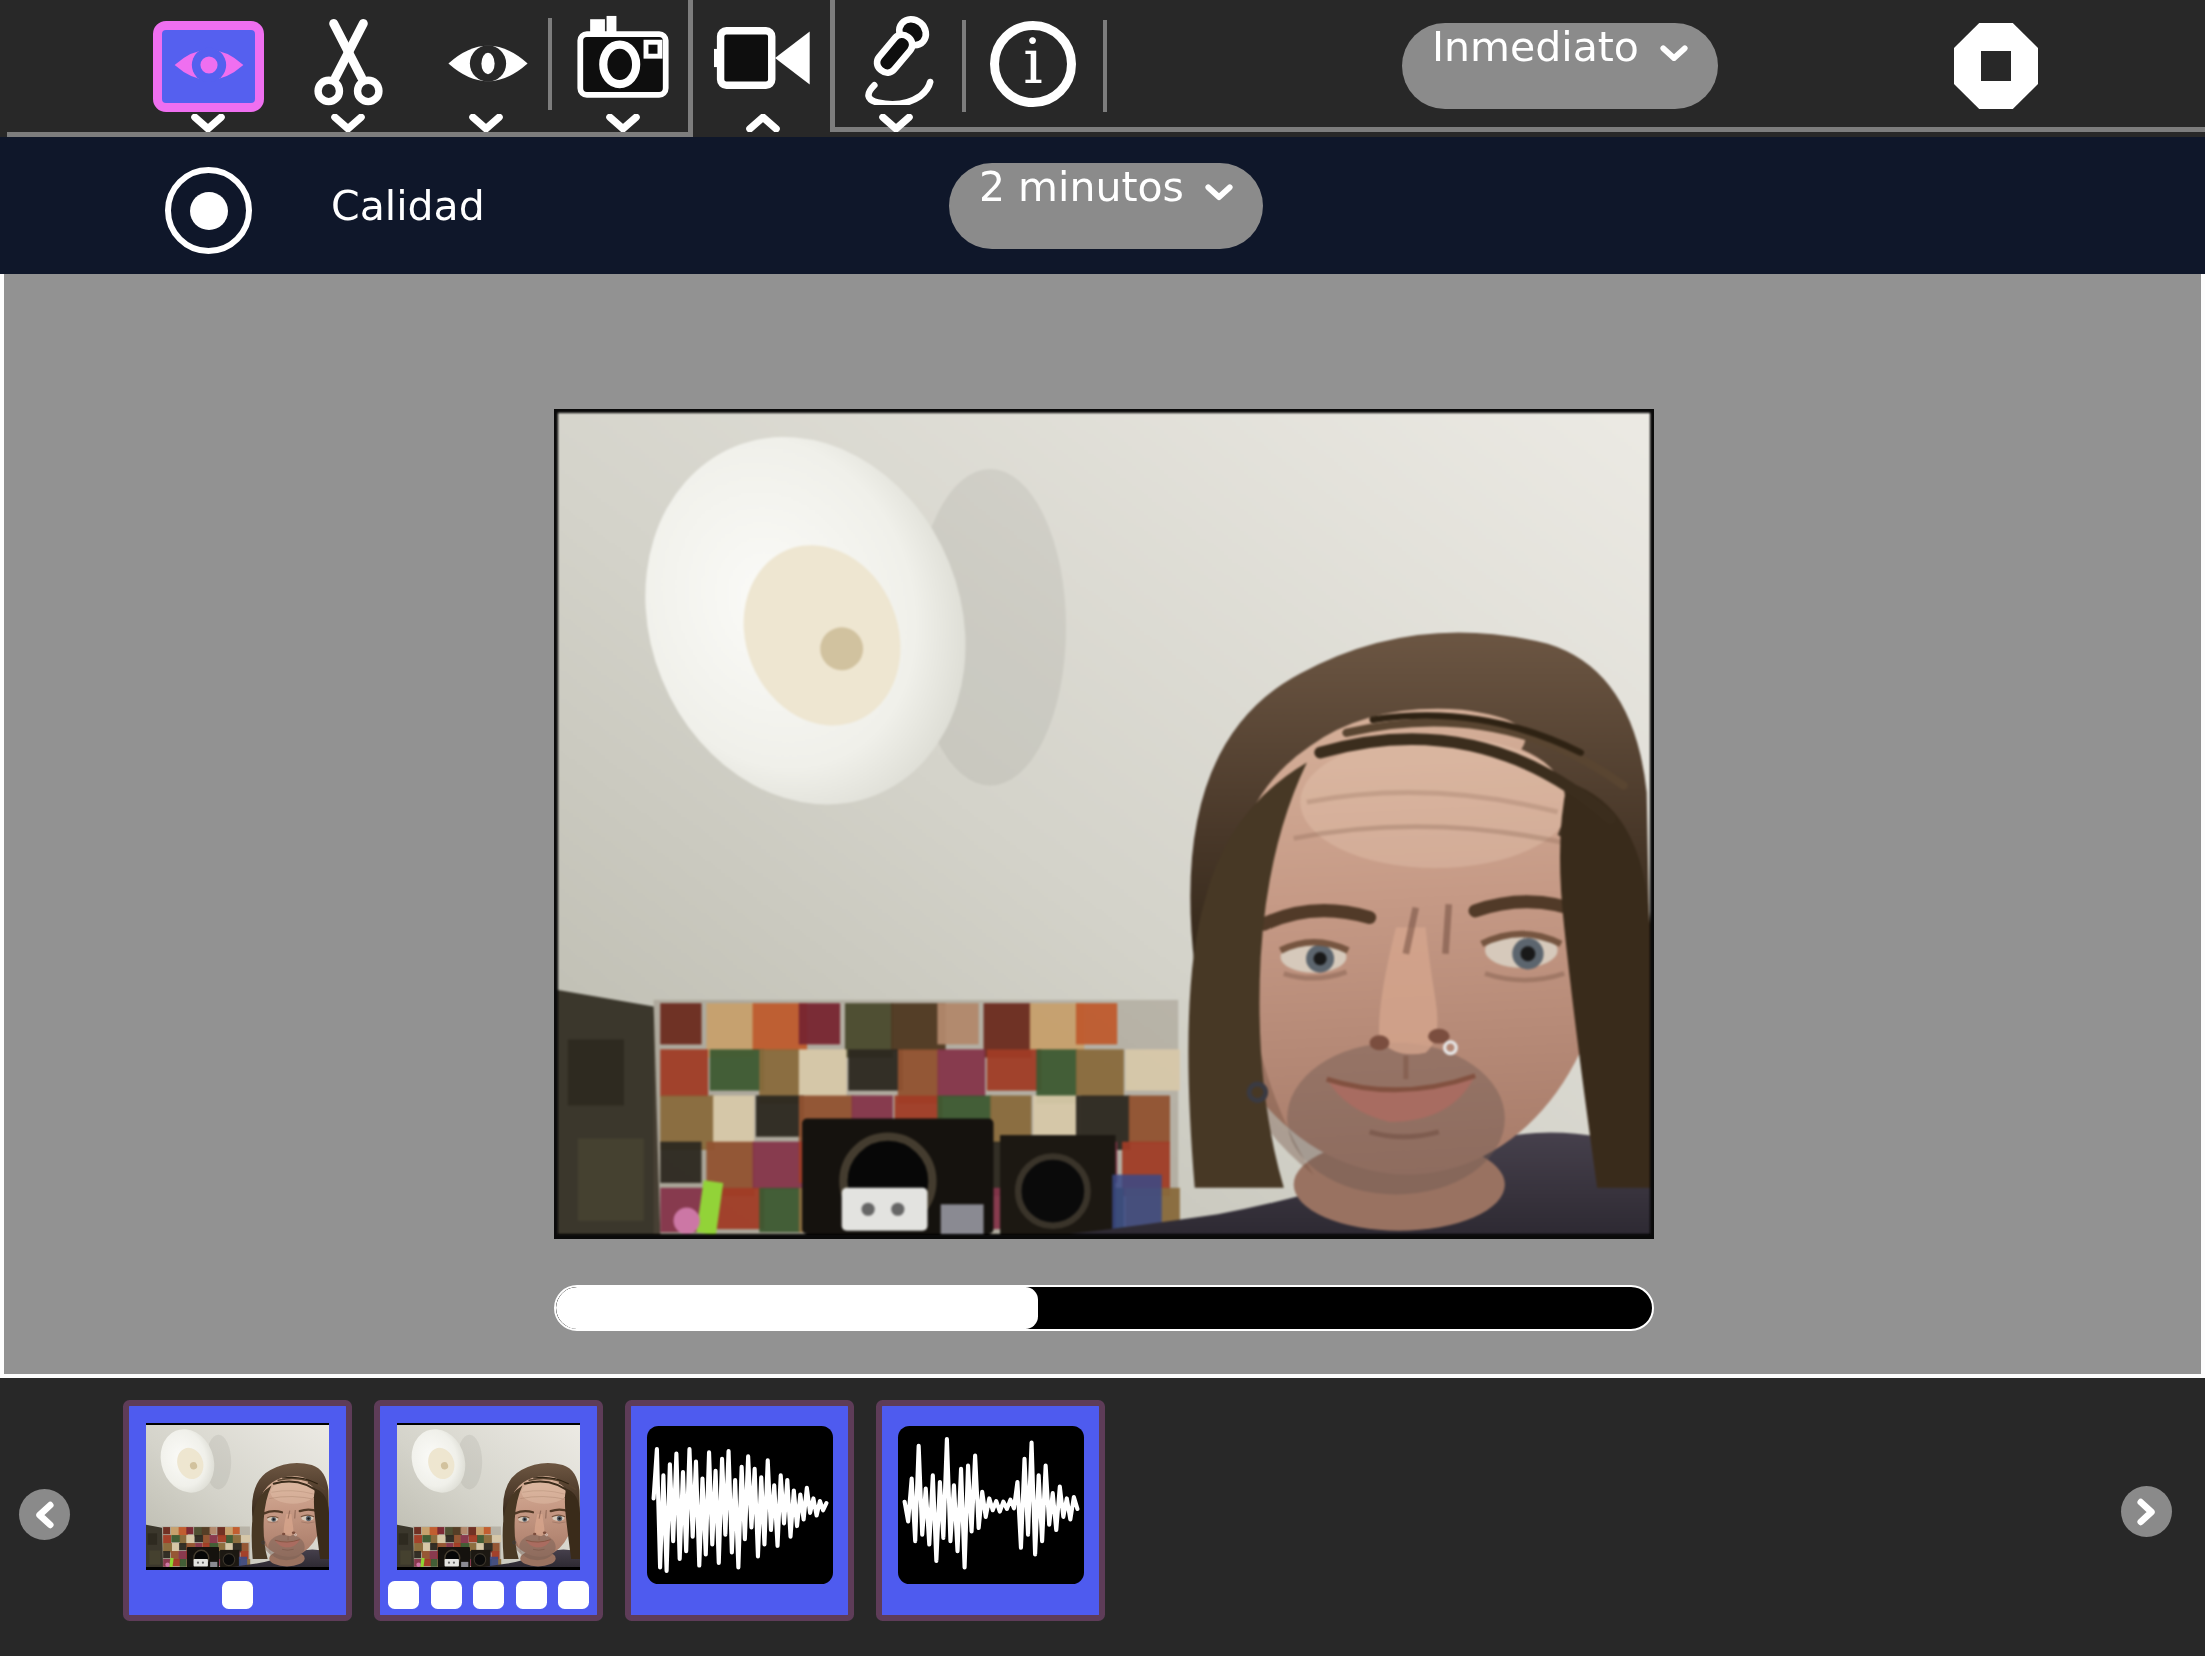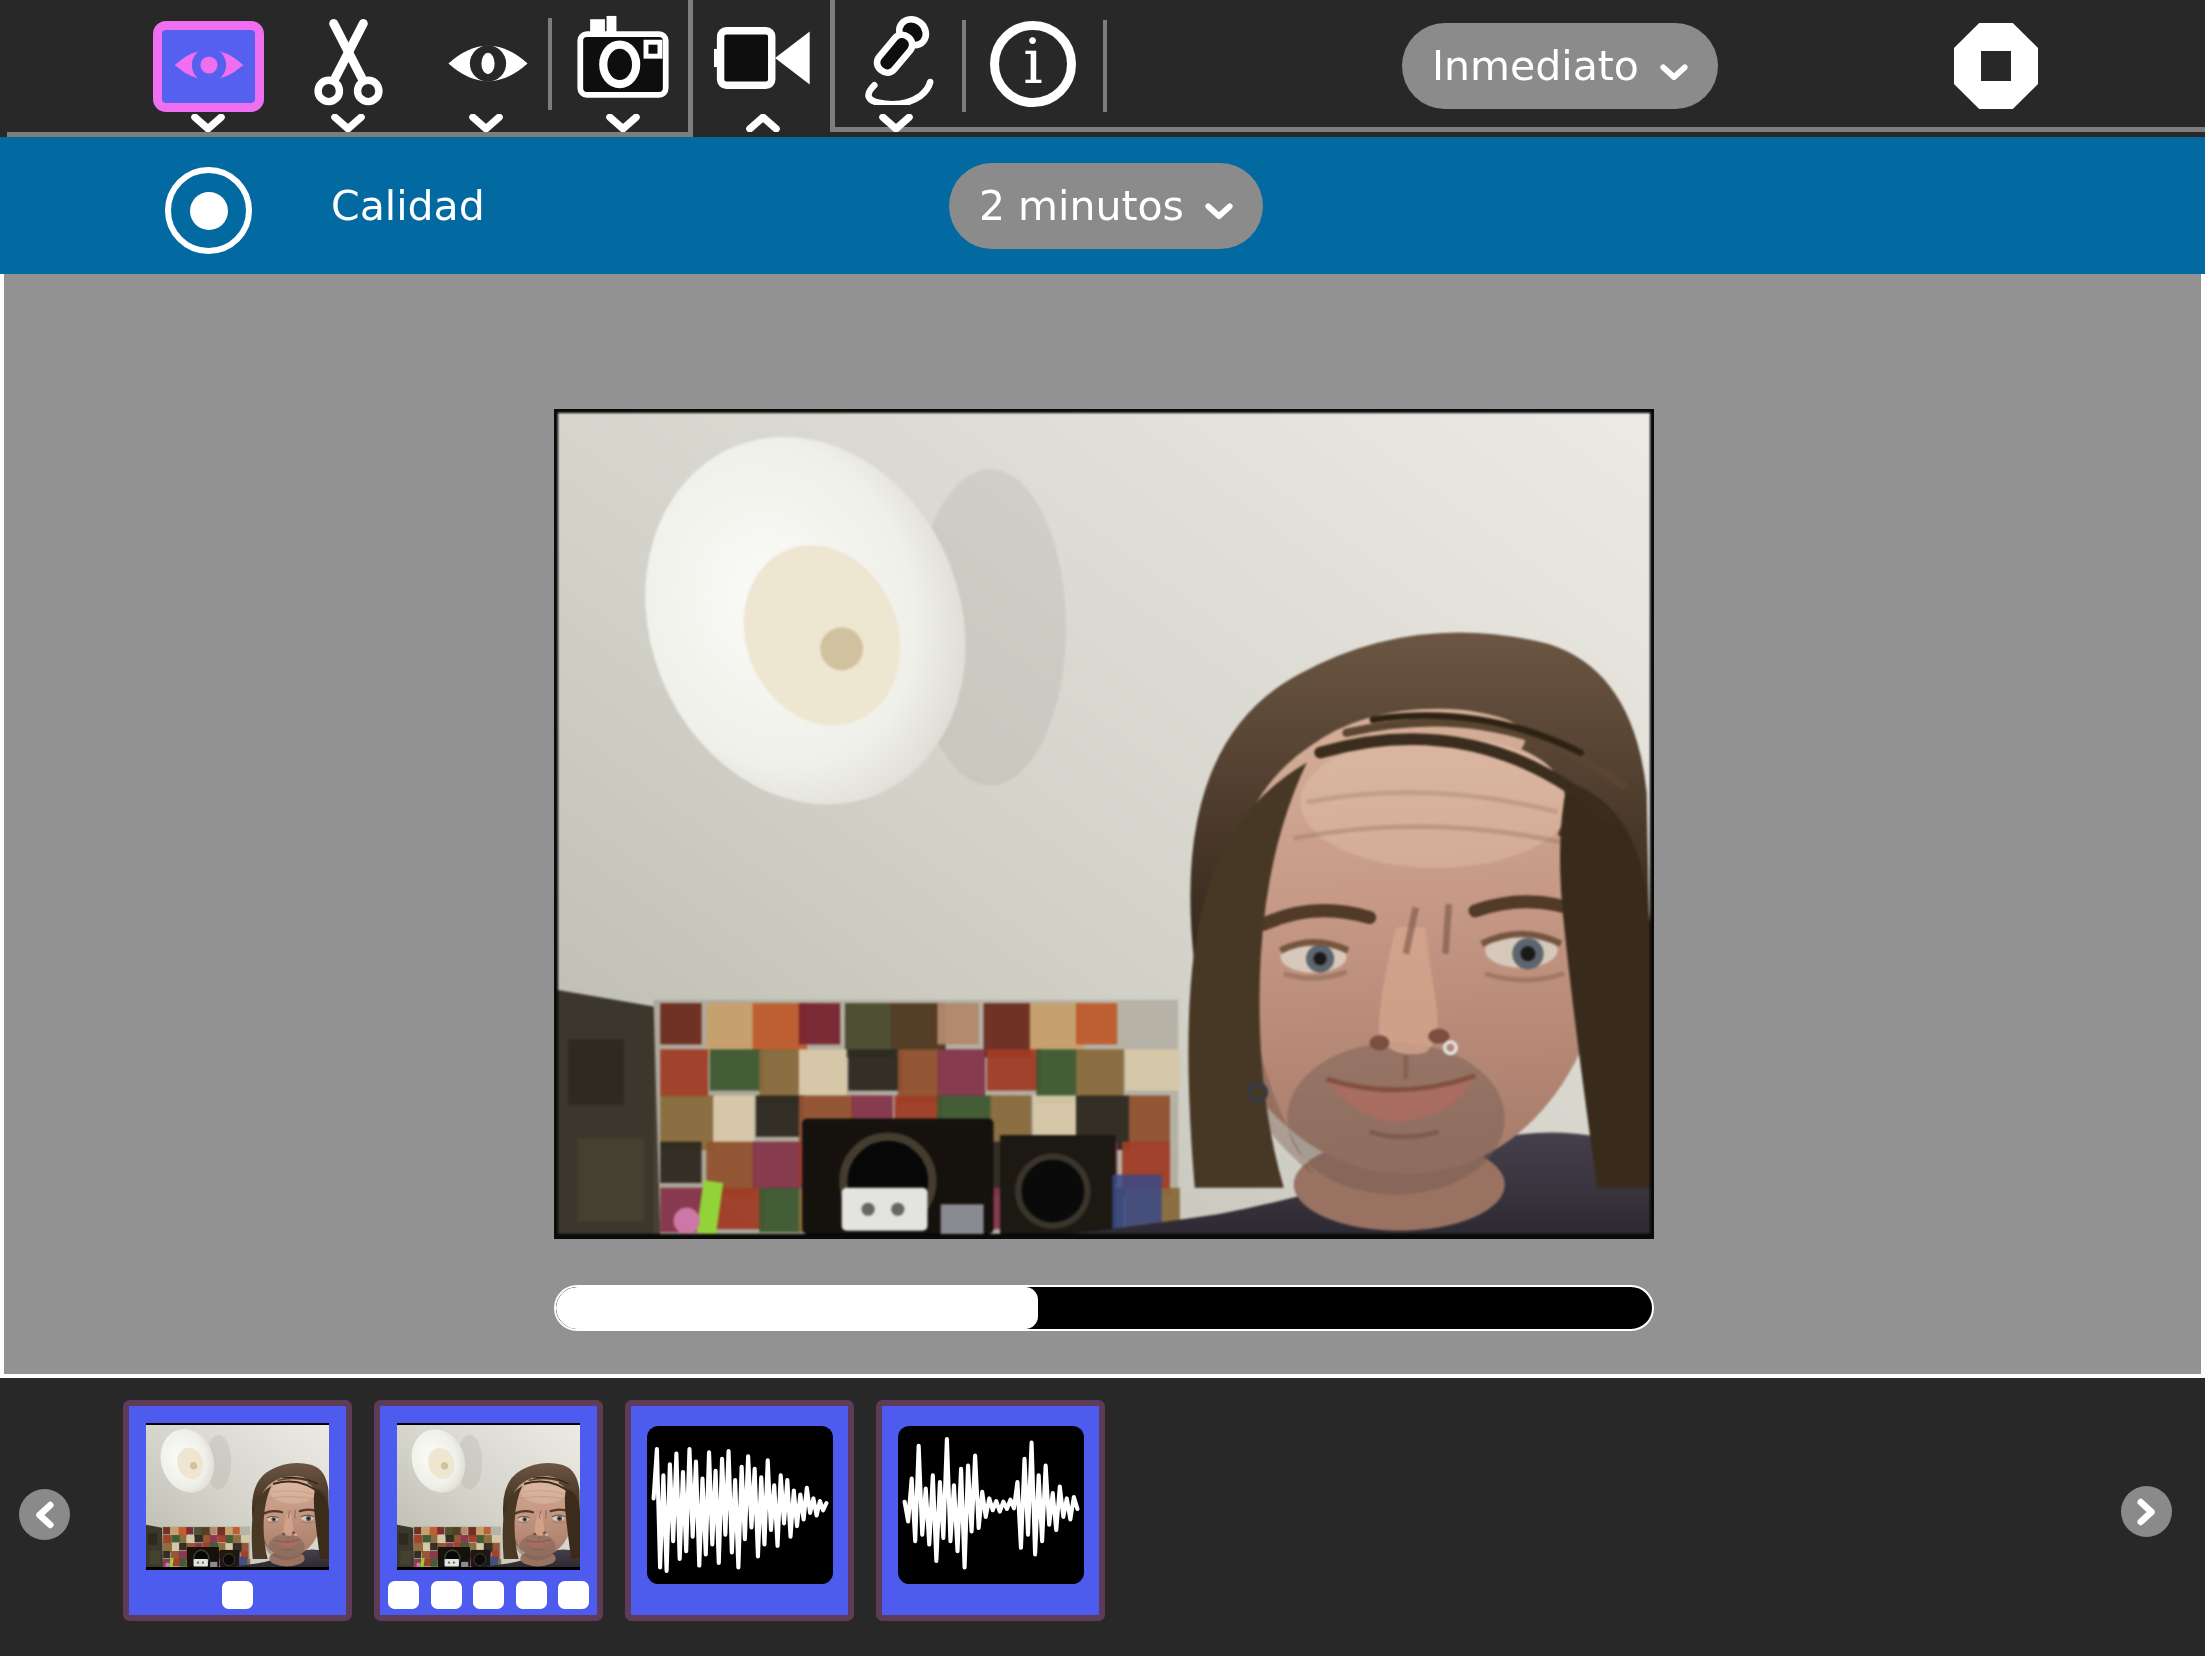--- a/index.html
+++ b/index.html
@@ -1,33 +1,33 @@
 <!DOCTYPE html>
 <html style="font-size:13px"><head>
 <meta charset="utf-8">
 <style>
   html,body{margin:0;padding:0;background:#282828;}
   .app{position:relative;width:2205px;height:1656px;overflow:hidden;
        font-family:"DejaVu Sans","Liberation Sans",sans-serif;background:#282828;}
 
   
   .row1{position:absolute;left:0;top:0;width:2205px;height:137px;background:#282828;}
-  .row2{position:absolute;left:0;top:137px;width:2205px;height:137px;background:#0369a1;}
+  .row2{position:absolute;left:0;top:137px;width:2205px;height:137px;background:#0f172a;}
   .frame-left{position:absolute;left:6.6px;top:0;width:681px;height:132px;
       border-right:5.8px solid #7d7d7d;border-bottom:5px solid #7d7d7d;}
   .frame-right{position:absolute;left:830px;right:0;top:0;height:127px;
       border-left:5.8px solid #7d7d7d;border-bottom:5px solid #7d7d7d;}
   .vsep{position:absolute;width:4.1px;height:92px;background:#7d7d7d;}
   .tool{position:absolute;display:flex;align-items:center;justify-content:center;cursor:pointer;}
   .chev{position:absolute;width:36px;height:18px;}
   .photo-mode{left:153px;top:21.4px;width:111px;height:91px;background:#5560ef;
       border:9px solid #ef6ff0;border-radius:13px;box-sizing:border-box;}
   .label{color:#fff;font-size:41px;display:flex;align-items:center;}
   .pill{position:absolute;height:86px;background:#8b8b8b;border-radius:49px;
-      display:flex;align-items:center;gap:21.4px;padding:0 30px;color:#fff;font-size:41px;cursor:pointer;}
+      display:flex;gap:21.4px;padding:0 30px;color:#fff;font-size:41px;cursor:pointer;}
   .stopbtn{position:absolute;left:1954px;top:23px;width:84px;height:86px;background:#fff;cursor:pointer;
       clip-path:polygon(30% 0,70% 0,100% 29%,100% 71%,70% 100%,30% 100%,0 71%,0 29%);
       display:flex;align-items:center;justify-content:center;}
   .stopbtn .hole{width:30px;height:30px;background:#282828;}
   .recbtn{position:absolute;left:165px;top:30px;width:87px;height:87px;border:6.6px solid #fff;
       border-radius:50%;box-sizing:border-box;display:flex;align-items:center;justify-content:center;cursor:pointer;}
   .recbtn .dot{width:38px;height:38px;background:#fff;border-radius:50%;}
 
   
   .stage{position:absolute;left:0;top:274px;width:2205px;height:1104px;background:#929292;

